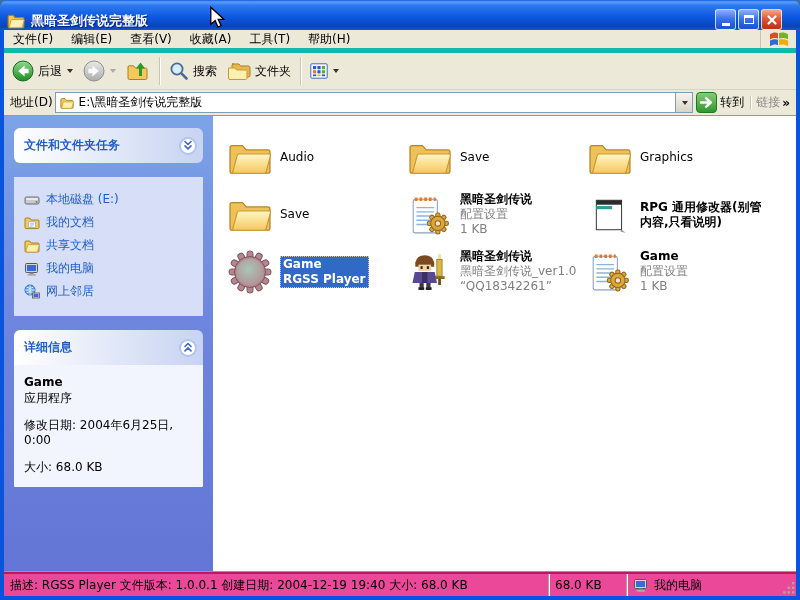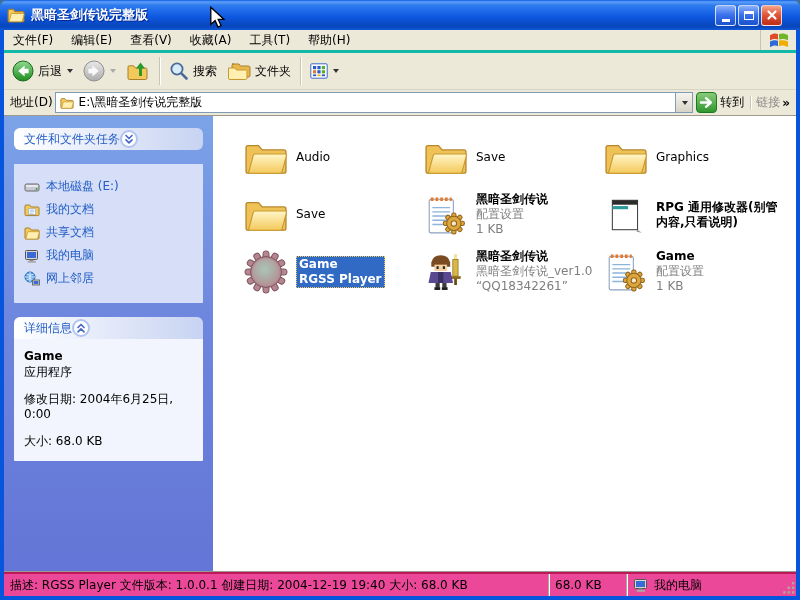--- a/index.html
+++ b/index.html
@@ -3,40 +3,40 @@
 <meta charset="utf-8">
 <style>
   * { box-sizing: border-box; margin: 0; padding: 0; }
   html,body { width:800px; height:600px; overflow:hidden; }
   body { font-family:"DejaVu Sans","Liberation Sans",sans-serif; background:#3A6EA5; position:relative; }
 
   .window { position:absolute; inset:0; display:flex; flex-direction:column; }
 
   
   .titlebar {
-    height:30px; flex:0 0 30px; display:flex; align-items:center; padding:0 18px 0 6px;
+    height:30px; flex:0 0 30px; display:flex; align-items:flex-end; padding:0 18px 0 6px;
     border-radius:8px 8px 0 0;
     background:linear-gradient(180deg,#0B5BE5 0%,#5B9EF8 6%,#2E7BEF 18%,#0E59E2 55%,#0745BA 88%,#1159D8 100%);
   }
   .titlebar .ticon { width:20px; height:18px; margin-right:5px; flex:0 0 auto; }
   .titlebar .ttext { color:#fff; font-weight:bold; font-size:13px; text-shadow:1px 1px 1px #00238A; flex:1; white-space:nowrap; overflow:hidden; }
   .winbtns { display:flex; gap:2px; }
   .wbtn { width:21px; height:21px; border-radius:3px; border:1px solid rgba(255,255,255,.75);
     background:linear-gradient(180deg,#8BB0F8 0%,#3D74EE 45%,#1E55D0 90%); display:flex; align-items:center; justify-content:center; }
   .wbtn.close { background:linear-gradient(180deg,#F4A58C 0%,#E0593C 45%,#C2331C 90%); }
   .glyph-min { width:8px; height:3px; background:#fff; margin-top:10px; }
   .glyph-max { width:10px; height:9px; border:1px solid #fff; border-top:3px solid #fff; }
 
   
   .frame { flex:1; display:flex; flex-direction:column; min-height:0;
     border-left:4px solid #0855DD; border-right:4px solid #0855DD; border-bottom:4px solid #0855DD;
     background:#ECE9D8; }
 
   
-  .menubar { height:23px; flex:0 0 23px; display:flex; align-items:stretch; font-size:12px; border-bottom:3px solid #14b8a6; }
+  .menubar { height:23px; flex:0 0 23px; display:flex; align-items:stretch; font-size:12px; border-bottom:5px solid #14b8a6; }
   .menu-items { display:flex; flex:1; align-items:center; }
   .menu-item { padding:0 9px; line-height:22px; color:#000; cursor:default; }
   .winlogo { width:36px; display:flex; align-items:center; justify-content:center; border-left:1px solid #C8C4B4; }
 
   
   .toolbar { height:37px; flex:0 0 37px; display:flex; align-items:center; padding:0 4px; gap:2px;
     border-bottom:1px solid #D8D4C4; font-size:12px; }
   .tbtn { display:flex; align-items:center; gap:4px; padding:3px 4px; border-radius:3px; }
   .tbtn .lbl { white-space:nowrap;text-align:right; }
   .caret { width:0; height:0; border-left:3px solid transparent; border-right:3px solid transparent; border-top:4px solid #333; margin-left:1px; }
@@ -56,36 +56,36 @@
   .links-label { color:#8A8A8A; padding:0 2px; }
   .chev2 { font-weight:bold; font-size:12px; color:#000; padding-right:2px; }
 
   
   .content-row { flex:1; display:flex; min-height:0; }
 
   
   .sidebar { width:209px; flex:0 0 209px; overflow:hidden; padding:12px 10px;
     background:linear-gradient(180deg,#7CA3E8 0%,#6E86DE 45%,#6375D6 100%); }
   .panel { margin-bottom:14px; border-radius:6px 6px 0 0; }
-  .panel-header { height:22px; display:flex; align-items:center; justify-content:flex-start; padding:0 6px 0 10px;
+  .panel-header { height:35px; display:flex; align-items:center; justify-content:space-between; padding:0 6px 0 10px;
     border-radius:6px 6px 0 0; background:linear-gradient(90deg,#FFFFFF 0%,#C7D3F2 100%);
-    color:#215DC6; font-weight:normal; font-size:12px; }
+    color:#215DC6; font-weight:bold; font-size:12px; }
   .panel.collapsed .panel-header { border-radius:6px; }
   .chevbtn { width:18px; height:18px; border-radius:50%; background:#fff; border:2px solid #B0C4F0;
     display:flex; align-items:center; justify-content:center; }
   .panel-body { background:#D6DFF7; padding:8px 6px 10px 10px; font-size:12px; border-radius:0 0 1px 1px; }
   .panel-body.light { background:#F2F5FD; padding:10px 10px 12px 10px; }
   .place-item { display:flex; align-items:center; gap:6px; margin:6px 0; color:#215DC6; cursor:pointer; }
   .place-item .pi-icon { width:16px; height:16px; flex:0 0 auto; }
   .details-name { font-weight:bold; color:#000; margin-bottom:1px; }
   .details-line { color:#000; margin-top:2px; line-height:15px; }
   .details-line.spaced { margin-top:12px; }
 
   
-  .main { flex:1; background:#fff; padding:13px 0 0 28px; overflow:hidden; }
+  .main { flex:1; background:#fff; padding:13px 0 0 12px; overflow:hidden; }
   .file-grid { display:grid; grid-template-columns:180px 180px 180px; grid-auto-rows:57px; }
   .tile { display:flex; align-items:center; cursor:default; }
   .tile .icon-box { width:50px; height:50px; flex:0 0 50px; display:flex; align-items:center; justify-content:center; }
   .tile .tlabel { margin-left:5px; font-size:12px; line-height:15px; max-width:122px; }
   .tile .l1 { color:#000; }
   .tile.named .l1 { font-weight:bold; }
   .tile .l2, .tile .l3 { color:#7F7F7F; }
   .tile .sel-wrap { display:inline-block; background:#316AC5; border:1px dotted #F0C95C; padding:0 2px; }
   .tile .sel-wrap .l1, .tile .sel-wrap .l2 { color:#fff; font-weight:bold; }
 

